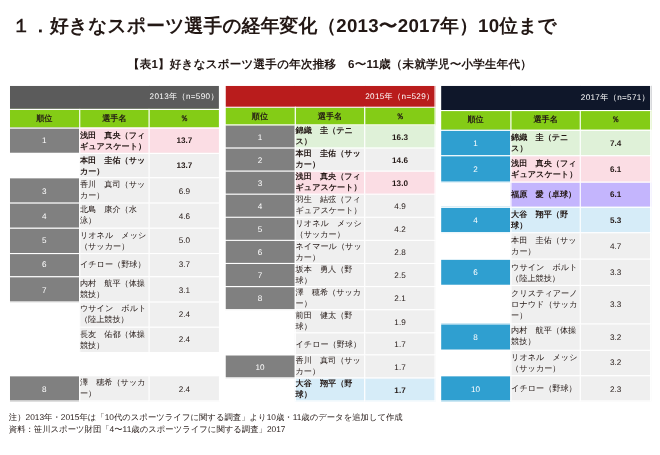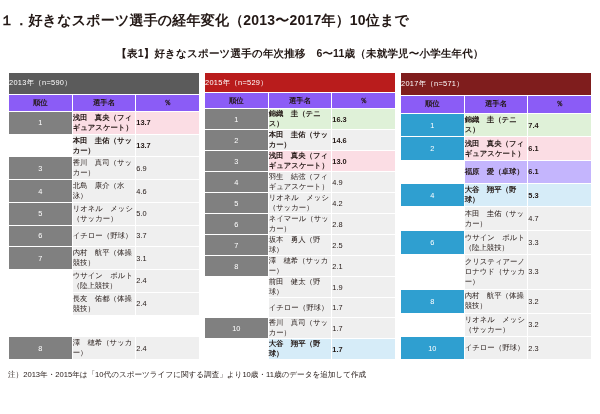--- a/index.html
+++ b/index.html
@@ -15,24 +15,24 @@
     overflow: hidden;
   }
   .page {
     position: relative;
     width: 600px;
     height: 414px;
     box-sizing: border-box;
     padding: 0;
   }
   .doc-title {
-    font-size: 14px;
-    font-weight: bold;
-    color: #231815;
-    padding: 12px 0 0 0;
+    font-size: 17px;
+    font-weight: bold;
+    color: #231815;
+    padding: 12px 0 0 11px;
     letter-spacing: 0.2px;
   }
   .table-title {
     text-align: center;
     font-size: 10.5px;
     font-weight: bold;
     color: #231815;
     margin-top: 17px;
     letter-spacing: 0.2px;
   }
@@ -52,30 +52,30 @@
     font-size: 7.4px;
     padding: 0;
     height: 19px;
     vertical-align: middle;
     font-weight: normal;
   }
   .yearhead {
     color: #ffffff;
     font-weight: bold;
     font-size: 8.6px;
-    text-align: left;
+    text-align: right;
     height: 17px;
     letter-spacing: 0.3px;
   }
   .yh-2013 { background: #5b5b5b; }
   .yh-2015 { background: #b91c1c; }
-  .yh-2017 { background: #7f1d1d; }
+  .yh-2017 { background: #0f172a; }
 
   .colhead td {
-    background: #8b5cf6;
+    background: #84cc16;
     text-align: center;
     font-weight: bold;
     font-size: 7.4px;
     height: 15px;
     color: #231815;
   }
   .rank {
     text-align: center;
     background: #808080;
     color: #ffffff;
@@ -91,21 +91,21 @@
   }
   .name {
     background: #efefef;
     padding-left: 5px;
     color: #231815;
     font-size: 7.4px;
     margin-left: 44px;
   }
   .pct {
     background: #efefef;
-    text-align: left;
+    text-align: center;
     width: 26px;
     font-size: 7.4px;
     color: #231815;
   }
   .hl-green .name, .hl-green .pct { background: #dff1d8; font-weight: bold; }
   .hl-pink .name, .hl-pink .pct { background: #fbdde4; font-weight: bold; }
   .hl-blue .name, .hl-blue .pct { background: #d6ecf8; font-weight: bold; }
   .hl-yellow .name, .hl-yellow .pct { background: #c4b5fd; font-weight: bold; }
   .bold .name, .bold .pct { font-weight: bold; }
   .empty td { background: #ffffff; border-color: #ffffff; }
@@ -326,15 +326,16 @@
             <td class="rank rank-blue">10</td>
             <td class="name">イチロー（野球）</td>
             <td class="pct">2.3</td>
           </tr>
         </tbody>
     </table>
   </div>
 
   <div class="notes">
     <div>注）2013年・2015年は「10代のスポーツライフに関する調査」より10歳・11歳のデータを追加して作成</div>
+    <div>資料：笹川スポーツ財団「4〜11歳のスポーツライフに関する調査」2017</div>
   </div>
 
 </div>
 
 </body></html>

